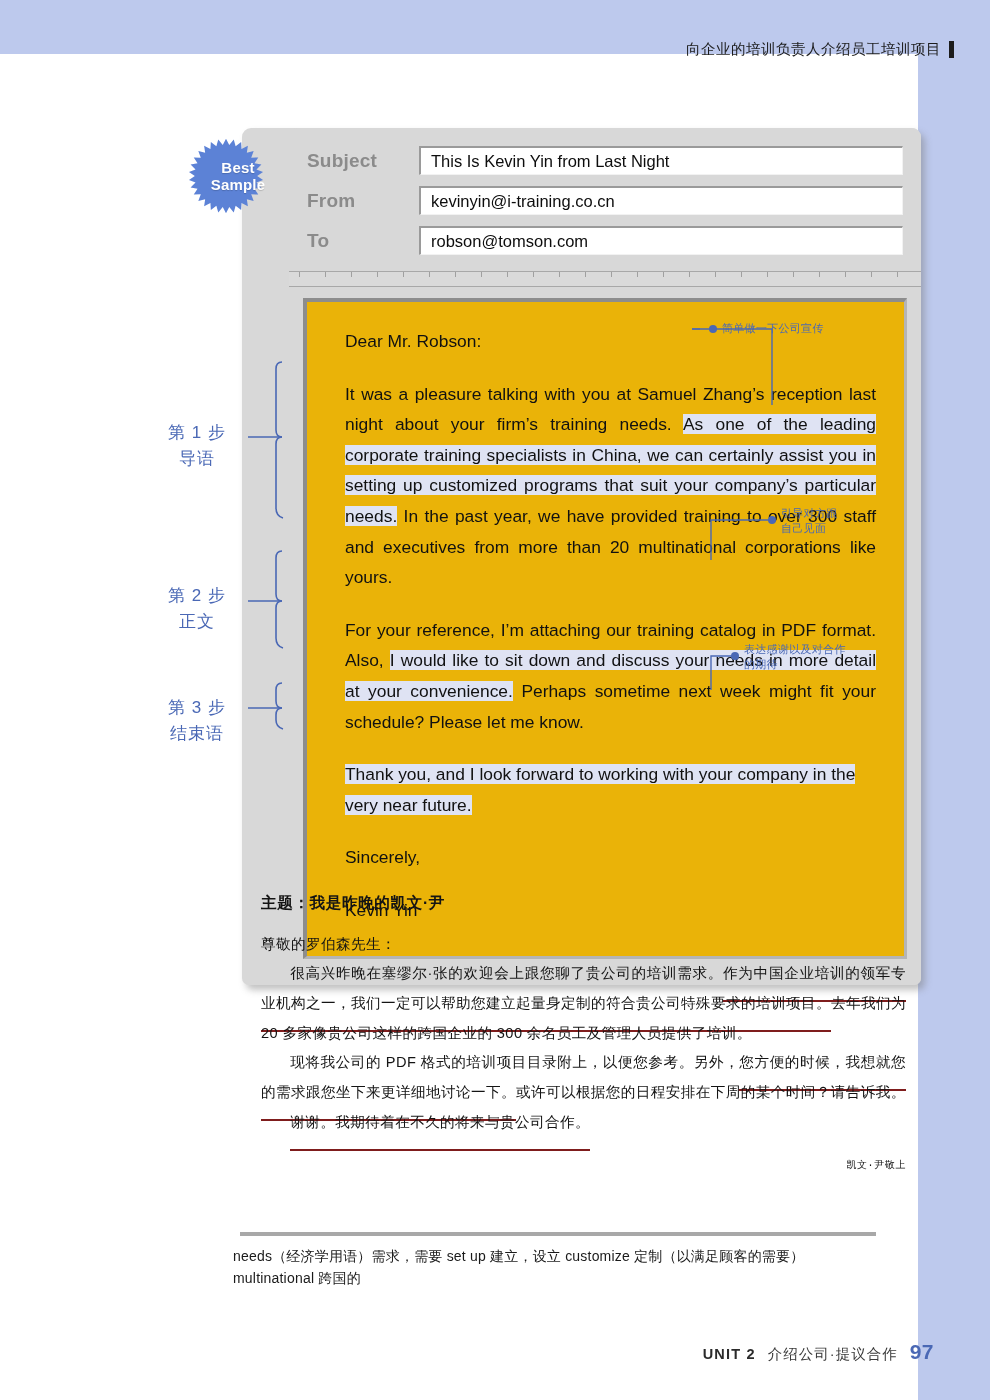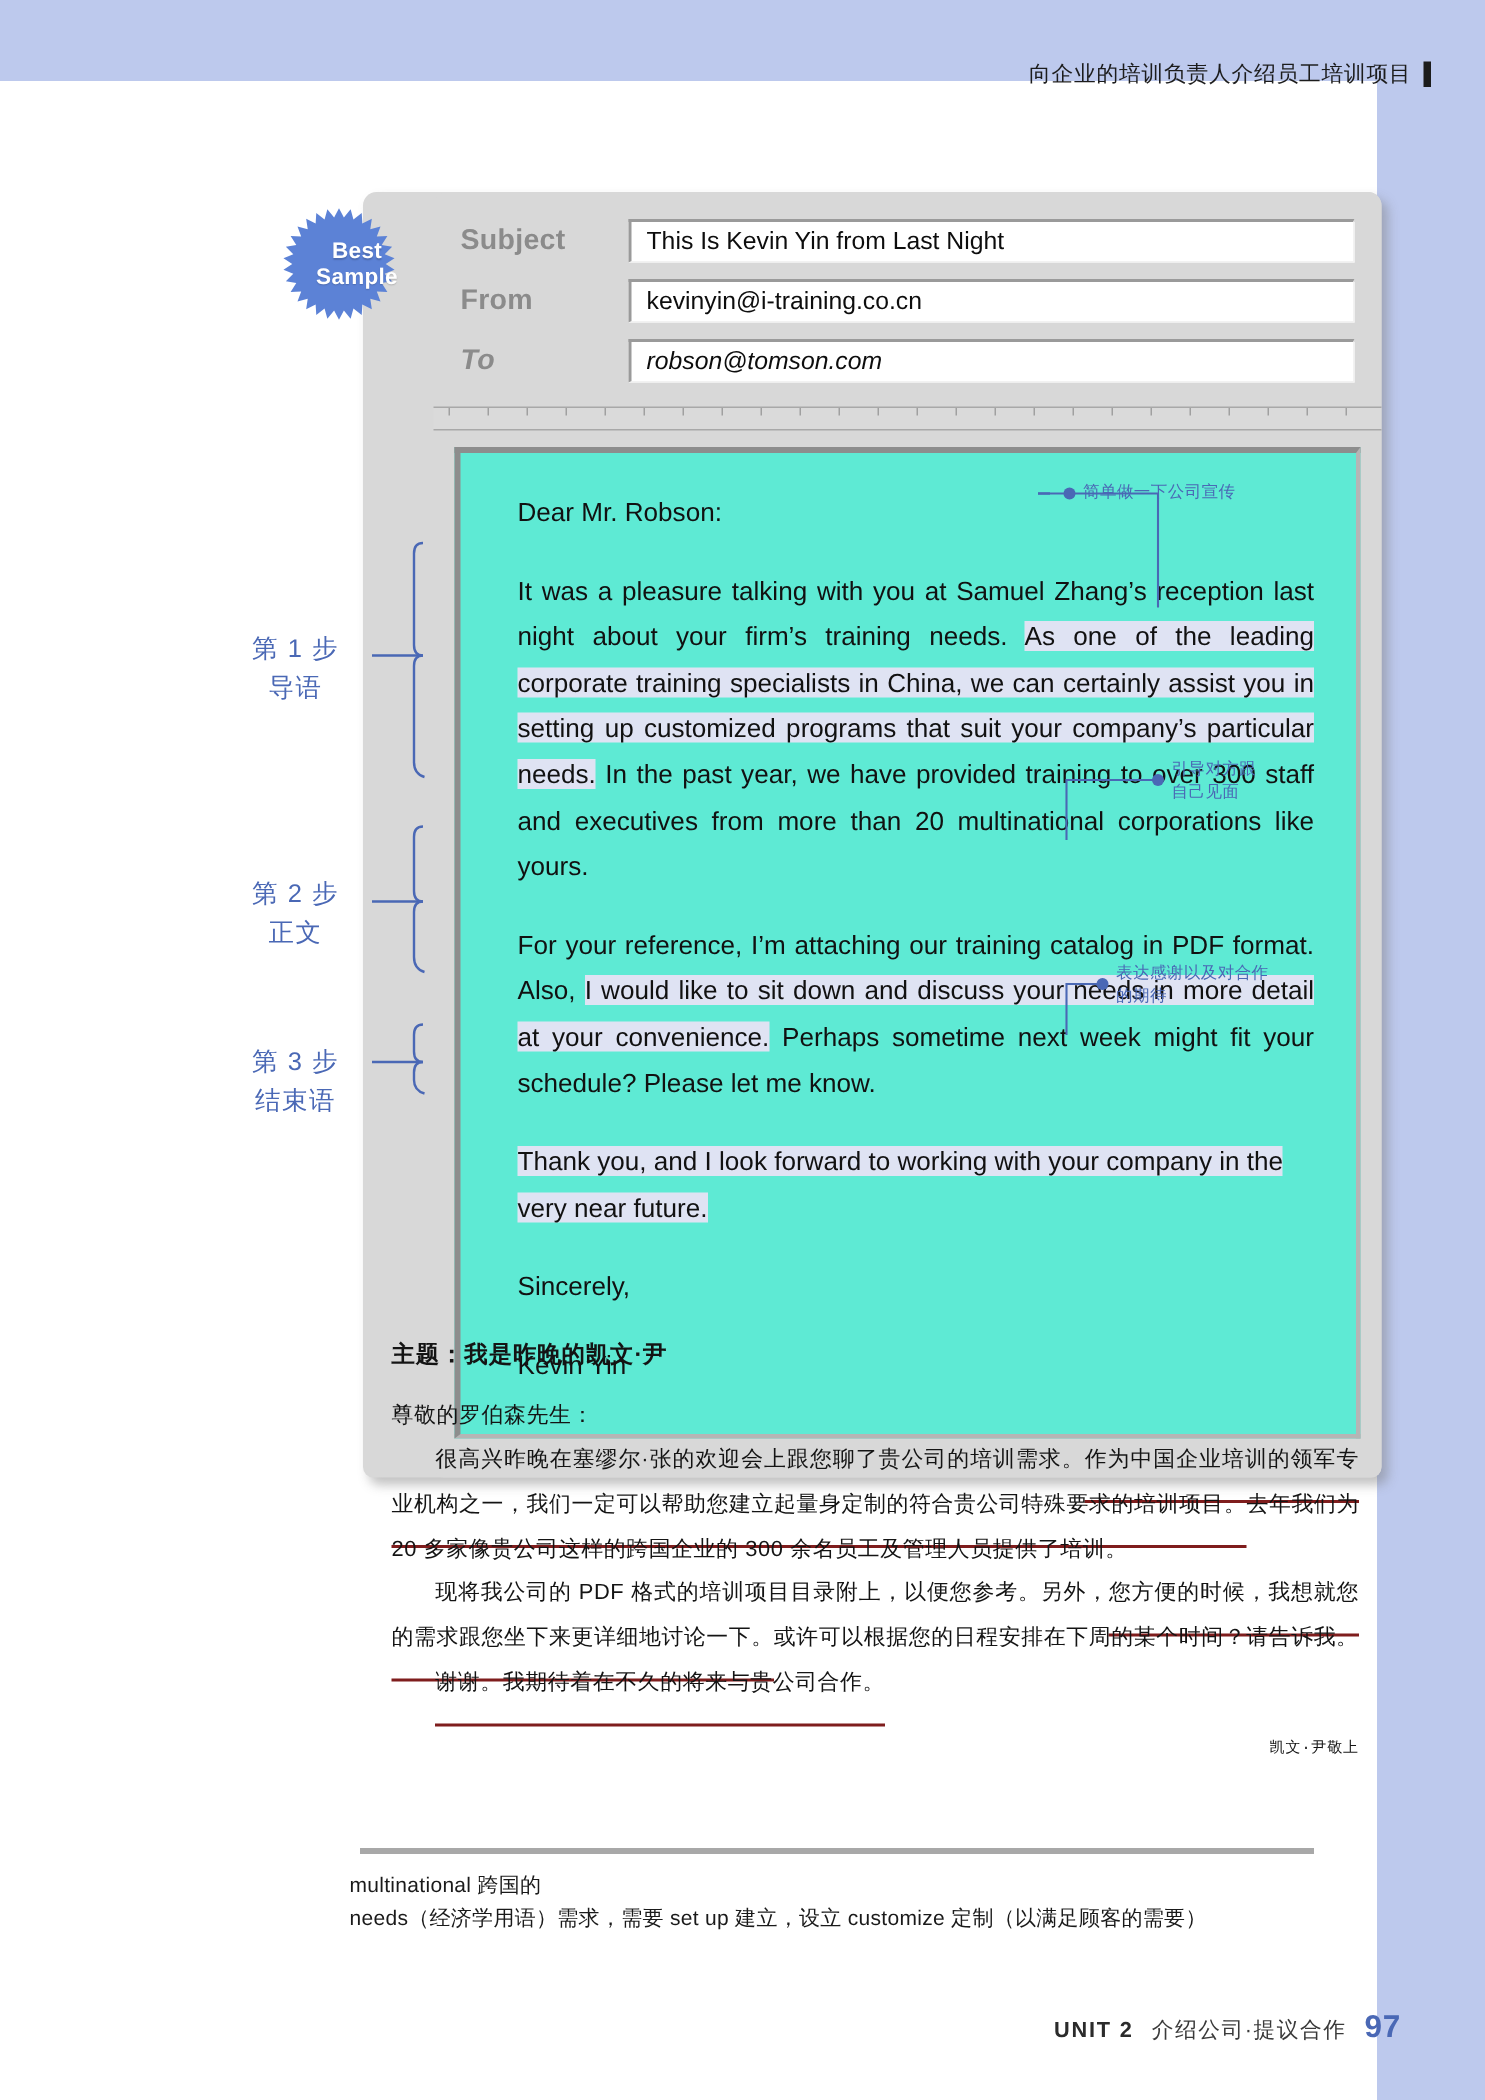--- a/index.html
+++ b/index.html
@@ -59,21 +59,21 @@
   .mail-header {
     padding: 18px 18px 14px 18px;
     border-radius: 9px 9px 0 0;
     background: #d8d8d8;
   }
   .hdr-row {
     display: flex;
     align-items: center;
     margin-bottom: 11px;
   }
-  .hdr-row:last-child { margin-bottom: 2px; font-style: italic; }
+  .hdr-row:last-child { margin-bottom: 2px; }
   .hdr-label {
     width: 112px;
     flex: 0 0 112px;
     font-size: 19px;
     font-weight: bold;
     color: #8b8b8b;
     letter-spacing: 0.2px;
   }
   .hdr-field {
     flex: 1 1 auto;
@@ -106,21 +106,21 @@
     height: 5px;
     background: #a0a0a0;
   }
 
   .mail-bodywrap {
     padding: 11px 14px 26px 14px;
     background: #d8d8d8;
     border-radius: 0 0 7px 7px;
   }
   .mail-body {
-    background: #5eead4;
+    background: #eab308;
     border-top: 4px solid #8d8d8d;
     border-left: 4px solid #8d8d8d;
     border-right: 3px solid #b5b5b5;
     border-bottom: 3px solid #b5b5b5;
     padding: 24px 28px 30px 38px;
     box-sizing: border-box;
     position: relative;
   }
 
   
@@ -400,21 +400,21 @@
   <div class="cn-title">主题：我是昨晚的凯文·尹</div>
   <div class="cn-para">尊敬的罗伯森先生：</div>
   <div class="cn-para cn-indent"><span>很高兴昨晚在塞缪尔·张的欢迎会上跟您聊了贵公司的培训需求。</span><span class="cn-u">作为中国企业培训的领军专业机构之一，我们一定可以帮助您建立起量身定制的符合贵公司特殊要求的培训项目。</span><span>去年我们为 20 多家像贵公司这样的跨国企业的 300 余名员工及管理人员提供了培训。</span></div>
   <div class="cn-para cn-indent"><span>现将我公司的 PDF 格式的培训项目目录附上，以便您参考。另外，</span><span class="cn-u">您方便的时候，我想就您的需求跟您坐下来更详细地讨论一下。</span><span>或许可以根据您的日程安排在下周的某个时间？请告诉我。</span></div>
   <div class="cn-para cn-indent"><span class="cn-u">谢谢。我期待着在不久的将来与贵公司合作。</span></div>
   <div class="cn-sign">凯文·尹敬上</div>
 </div>
 
 <div class="glossary-rule"></div>
 <div class="glossary">
+  <div>needs（经济学用语）需求，需要  set up 建立，设立  customize 定制（以满足顾客的需要）</div>
   <div>multinational 跨国的</div>
-  <div>needs（经济学用语）需求，需要  set up 建立，设立  customize 定制（以满足顾客的需要）</div>
 </div>
 
 <div class="footer">
   <span class="unit">UNIT 2</span>
   <span class="topic">介绍公司·提议合作</span>
   <span class="pgnum">97</span>
 </div>
 
 </body></html>

